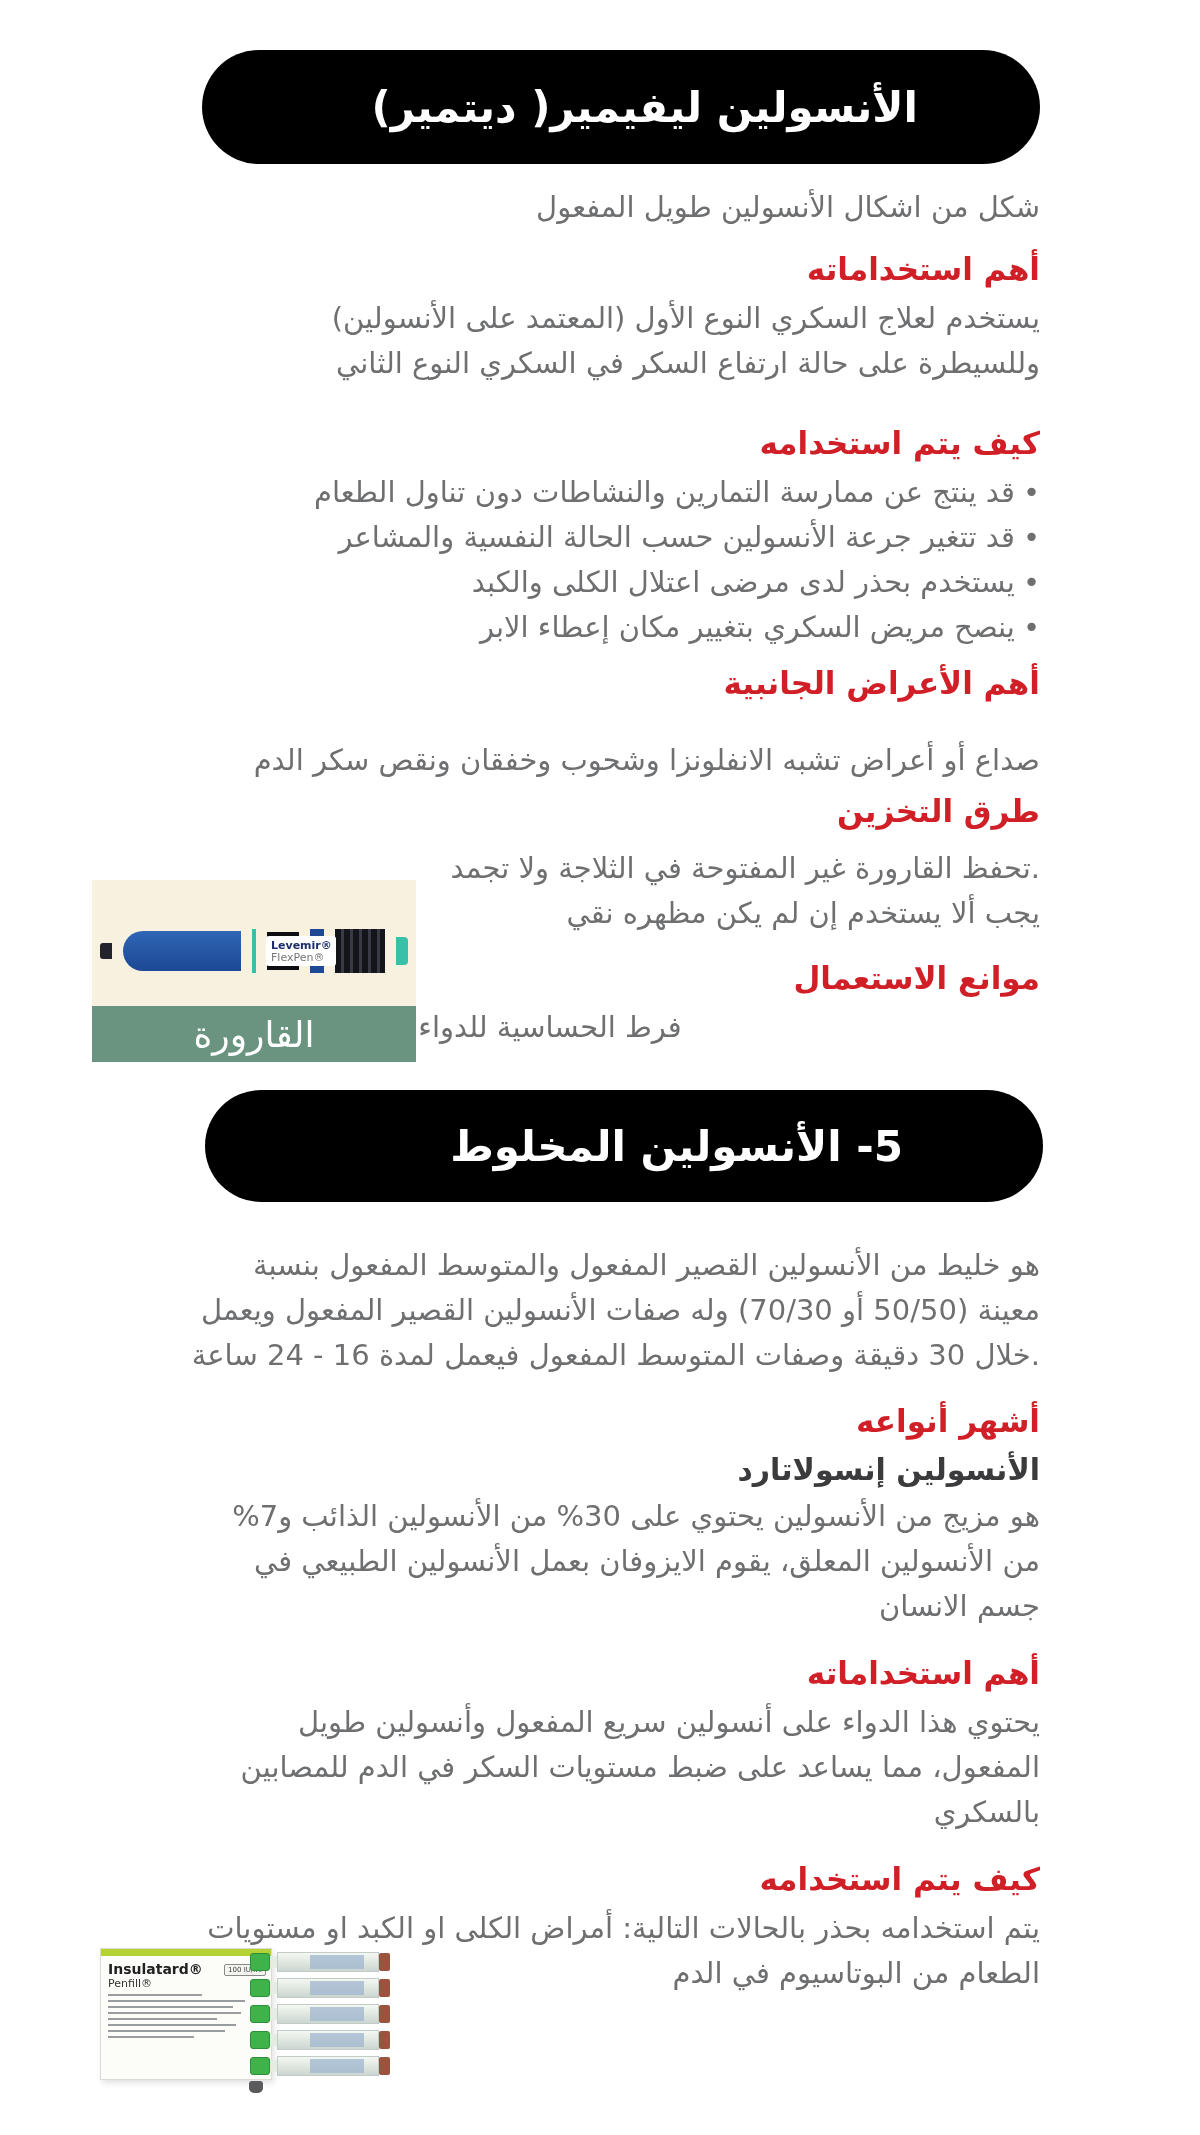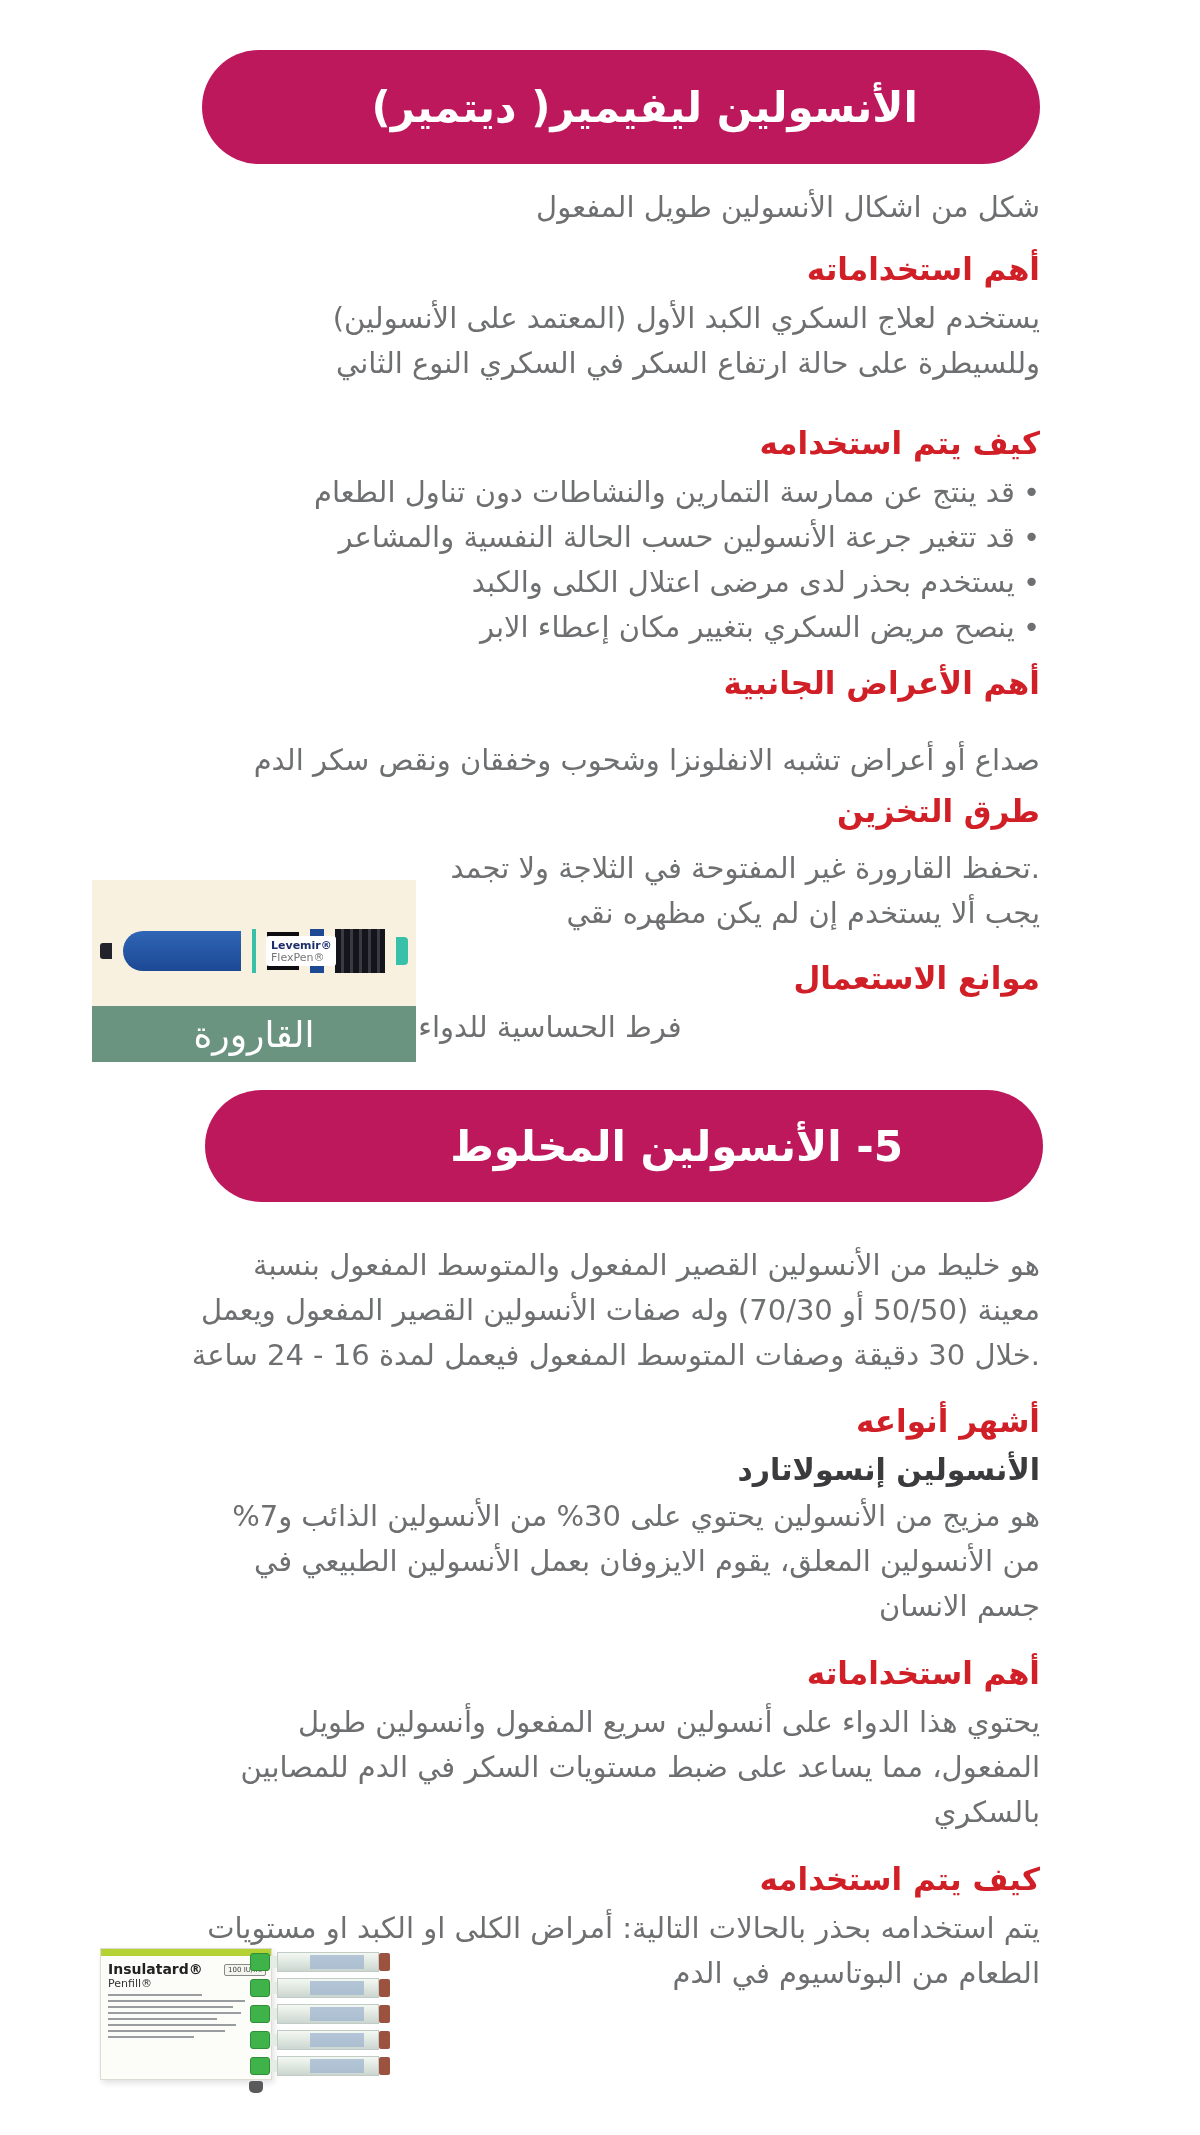--- a/index.html
+++ b/index.html
@@ -1,21 +1,21 @@
 <!DOCTYPE html>
 <html lang="ar" dir="rtl"><head>
 <meta charset="utf-8">
 <style>
   html,body{margin:0;padding:0;}
   body{
     width:1200px;height:2135px;position:relative;background:#ffffff;
     font-family:"DejaVu Sans", sans-serif;direction:rtl;overflow:hidden;
   }
   .banner{
-    position:absolute;background:#be185d;border-radius:60px;color:#ffffff;
+    position:absolute;background:#000000;border-radius:60px;color:#ffffff;
     font-weight:bold;font-size:42px;display:flex;align-items:center;
     box-sizing:border-box;
   }
   #banner1{left:202px;top:50px;width:838px;height:114px;padding-inline-start:122px;}
   #banner2{left:205px;top:1090px;width:838px;height:112px;padding-inline-start:140px;}
   .h-red{
     position:absolute;right:160px;left:76px;text-align:right;
     color:#d01f26;font-size:31px;font-weight:bold;line-height:42px;
   }
   .body-text{
@@ -77,21 +77,21 @@
 <div class="banner" id="banner1">
   <span>الأنسولين ليفيمير( ديتمير)</span>
 </div>
 
 <div class="body-text" style="top:185px;">
   <div class="line">شكل من اشكال الأنسولين طويل المفعول</div>
 </div>
 
 <div class="h-red" style="top:248px;">أهم استخداماته</div>
 <div class="body-text" style="top:296px;">
-  <div class="line">يستخدم لعلاج السكري الكبد الأول (المعتمد على الأنسولين)</div>
+  <div class="line">يستخدم لعلاج السكري النوع الأول (المعتمد على الأنسولين)</div>
   <div class="line">وللسيطرة على حالة ارتفاع السكر في السكري النوع الثاني</div>
 </div>
 
 <div class="h-red" style="top:422px;">كيف يتم استخدامه</div>
 <div class="body-text" style="top:470px;">
   <div class="line"><span class="bullet">•</span><span>قد ينتج عن ممارسة التمارين والنشاطات دون تناول الطعام</span></div>
   <div class="line"><span class="bullet">•</span><span>قد تتغير جرعة الأنسولين حسب الحالة النفسية والمشاعر</span></div>
   <div class="line"><span class="bullet">•</span><span>يستخدم بحذر لدى مرضى اعتلال الكلى والكبد</span></div>
   <div class="line"><span class="bullet">•</span><span>ينصح مريض السكري بتغيير مكان إعطاء الابر</span></div>
 </div>

